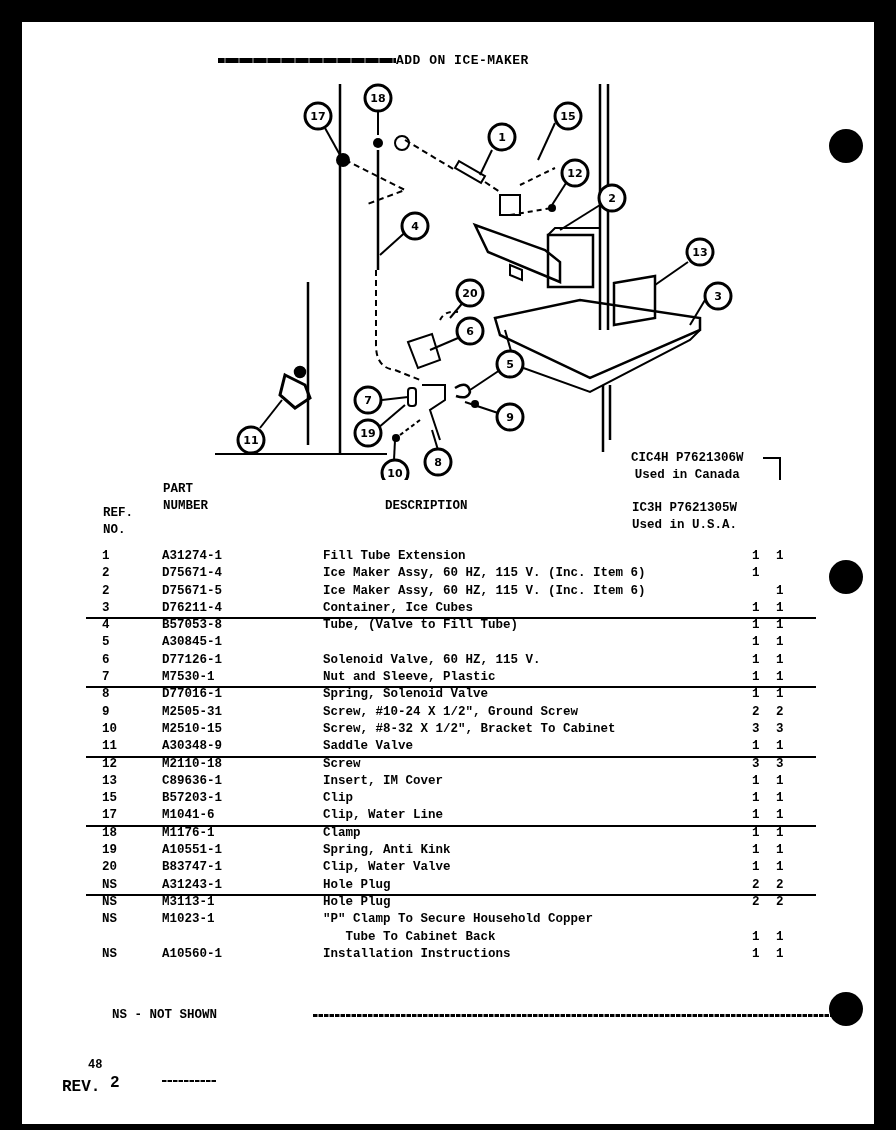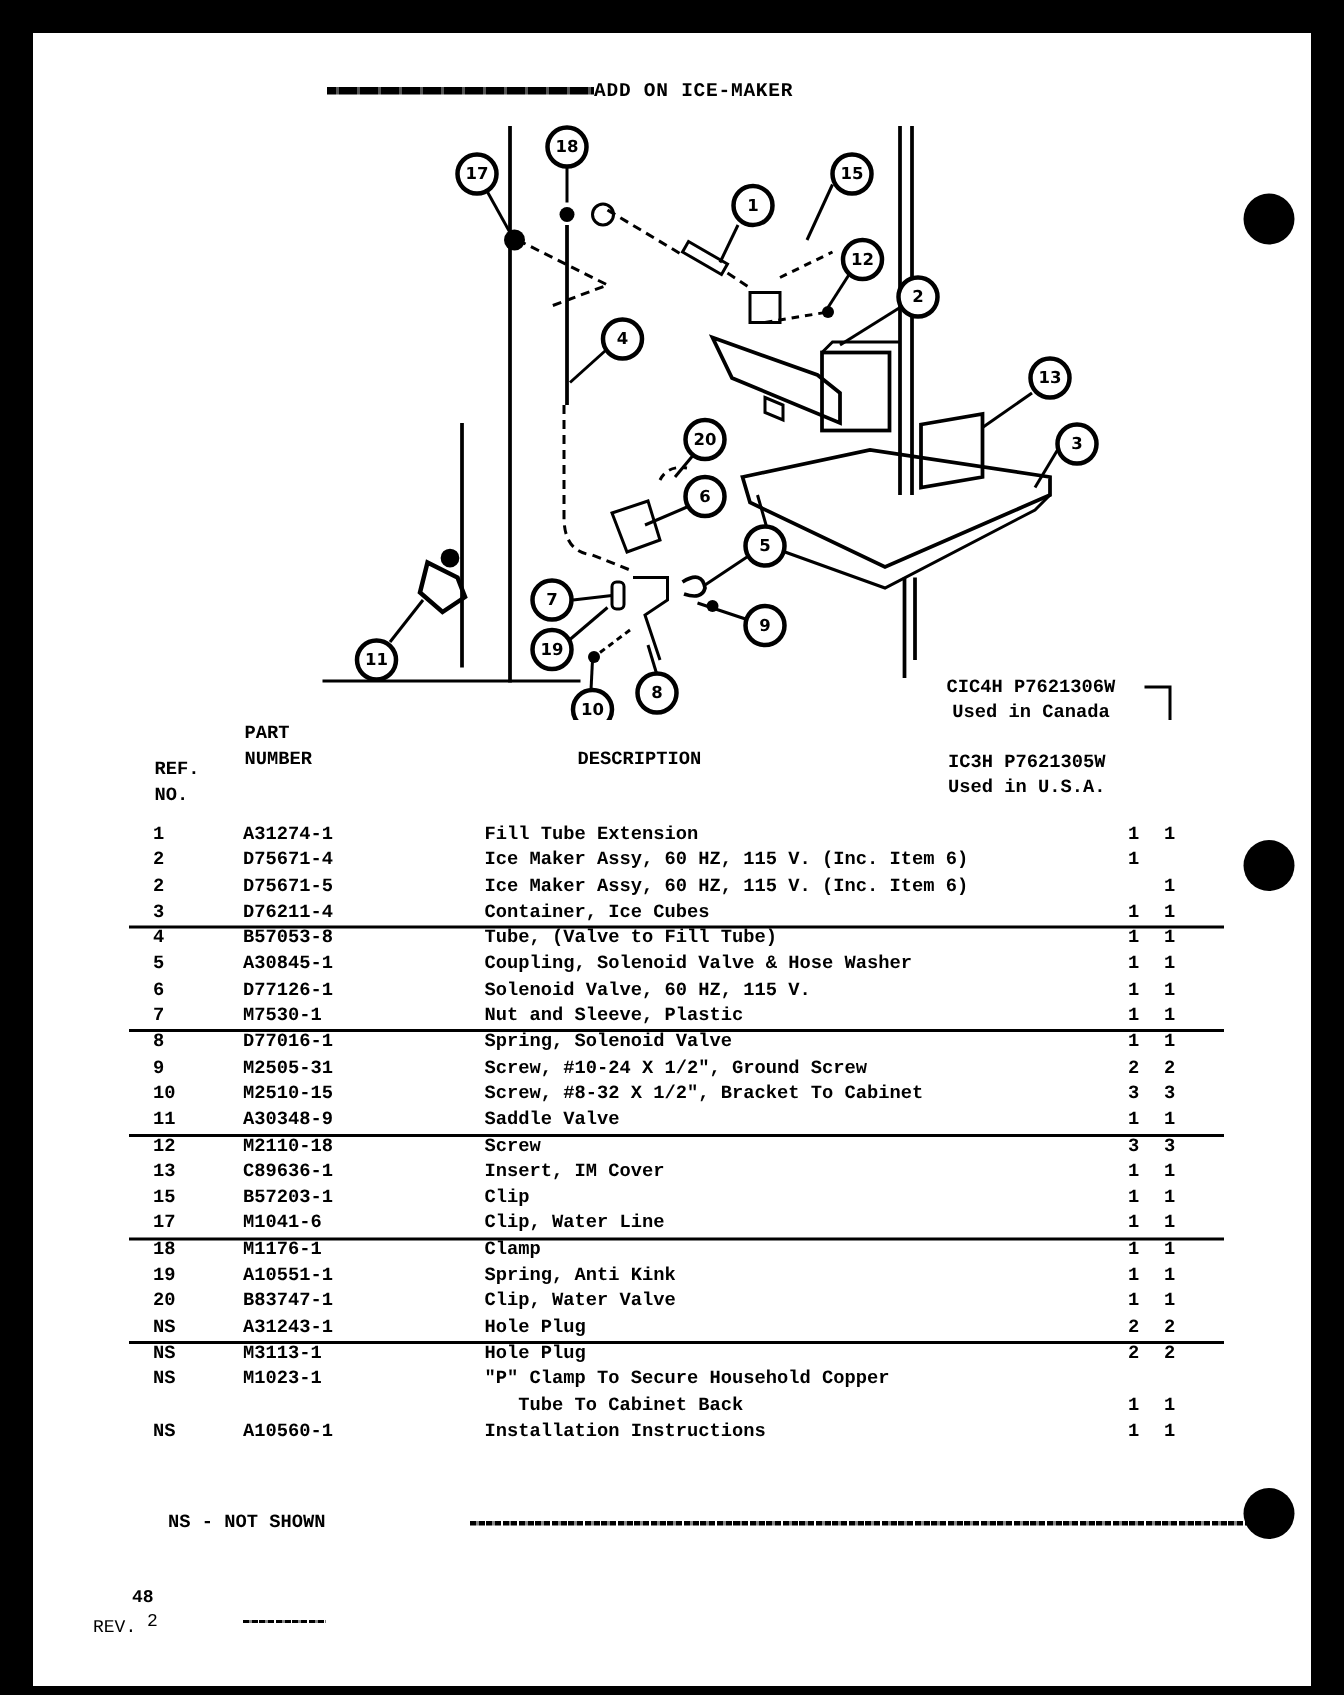--- a/index.html
+++ b/index.html
@@ -50,21 +50,21 @@
   .c-part { position: absolute; left: 76px; }
   .c-desc { position: absolute; left: 193px; margin-left: 44px; }
   .c-q1 { position: absolute; left: 666px; }
   .c-q2 { position: absolute; left: 690px; }
   .footer-note { position: absolute; left: 112px; top: 1008px; font-weight: bold; font-size: 12.5px; }
   .smear {
     position: absolute; height: 3px;
     background: repeating-linear-gradient(90deg,#000 0 4px,#888 4px 6px,#000 6px 10px,#fff 10px 11px);
   }
   .page-num { position: absolute; left: 88px; top: 1058px; font-weight: bold; font-size: 12px; }
-  .rev { position: absolute; left: 62px; top: 1078px; font-weight: normal; font-size: 12px; }
+  .rev { position: absolute; left: 62px; top: 1078px; font-weight: bold; font-size: 16px; }
 </style>
 </head>
 <body>
 
 <div class="page-clip-top"></div>
 <div class="page"></div>
 <div class="page-clip-right"></div>
 
 <div class="hole" style="left:829px;top:129px;"></div>
 <div class="hole" style="left:829px;top:560px;"></div>
@@ -242,21 +242,20 @@
   <div class="row">
       <span class="c-ref">4</span>
       <span class="c-part">B57053-8</span>
       <span class="c-desc">Tube, (Valve to Fill Tube)</span>
       <span class="c-q1">1</span>
       <span class="c-q2">1</span>
     </div>
   <div class="row">
       <span class="c-ref">5</span>
       <span class="c-part">A30845-1</span>
-      <span class="c-desc">Coupling, Solenoid Valve &amp; Hose Washer</span>
       <span class="c-q1">1</span>
       <span class="c-q2">1</span>
     </div>
   <div class="row">
       <span class="c-ref">6</span>
       <span class="c-part">D77126-1</span>
       <span class="c-desc">Solenoid Valve, 60 HZ, 115 V.</span>
       <span class="c-q1">1</span>
       <span class="c-q2">1</span>
     </div>

